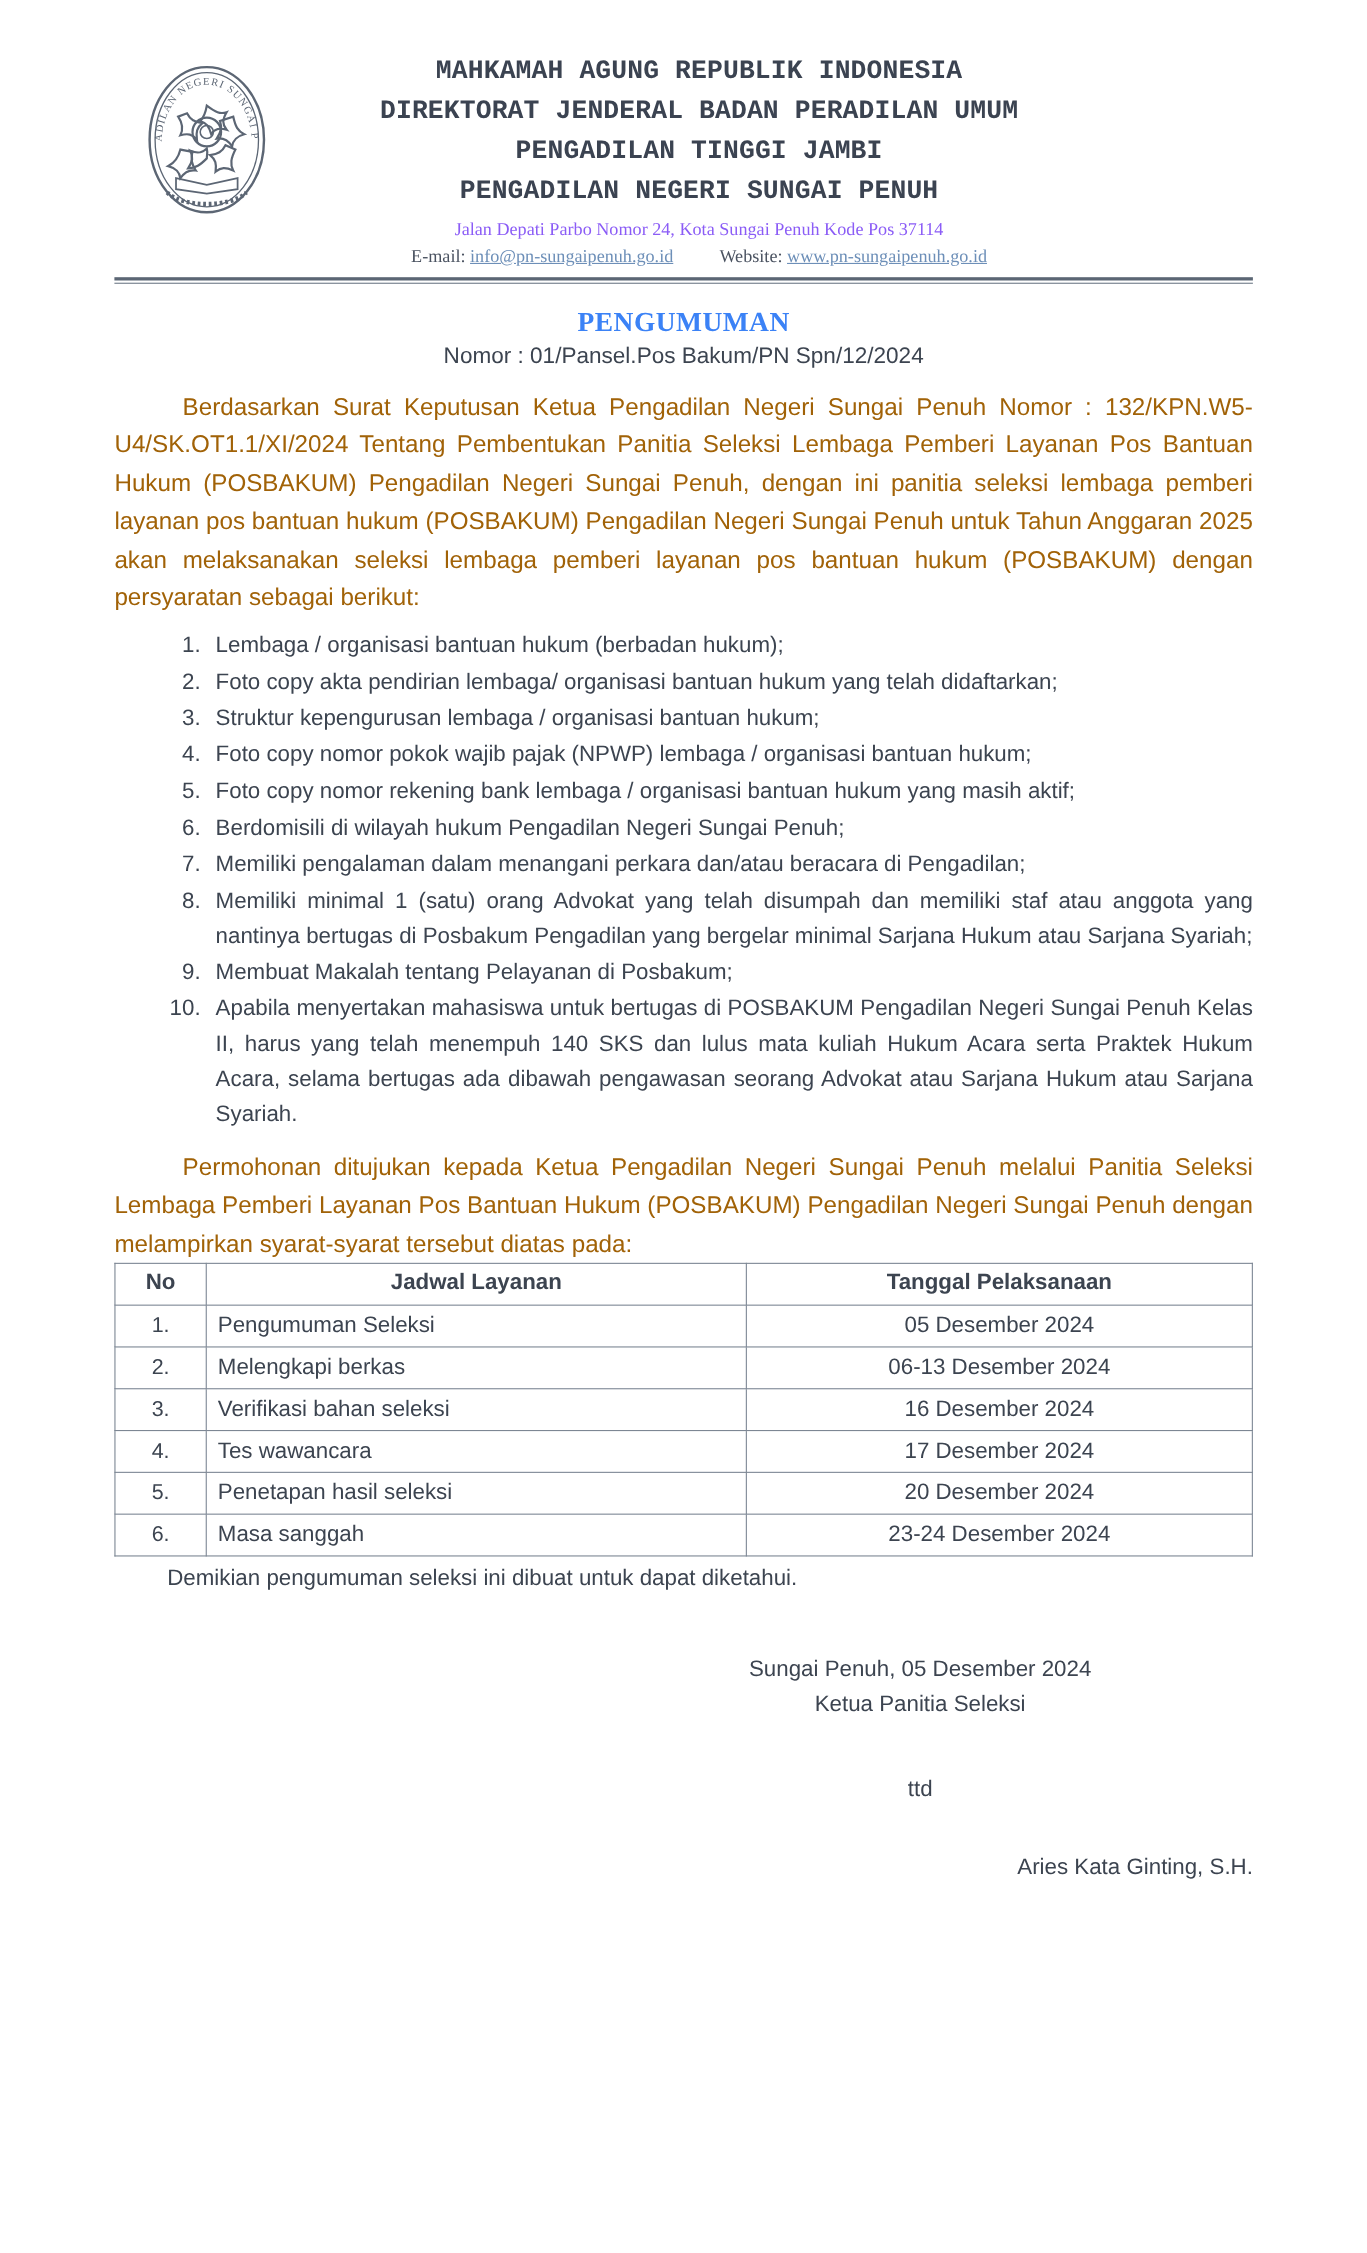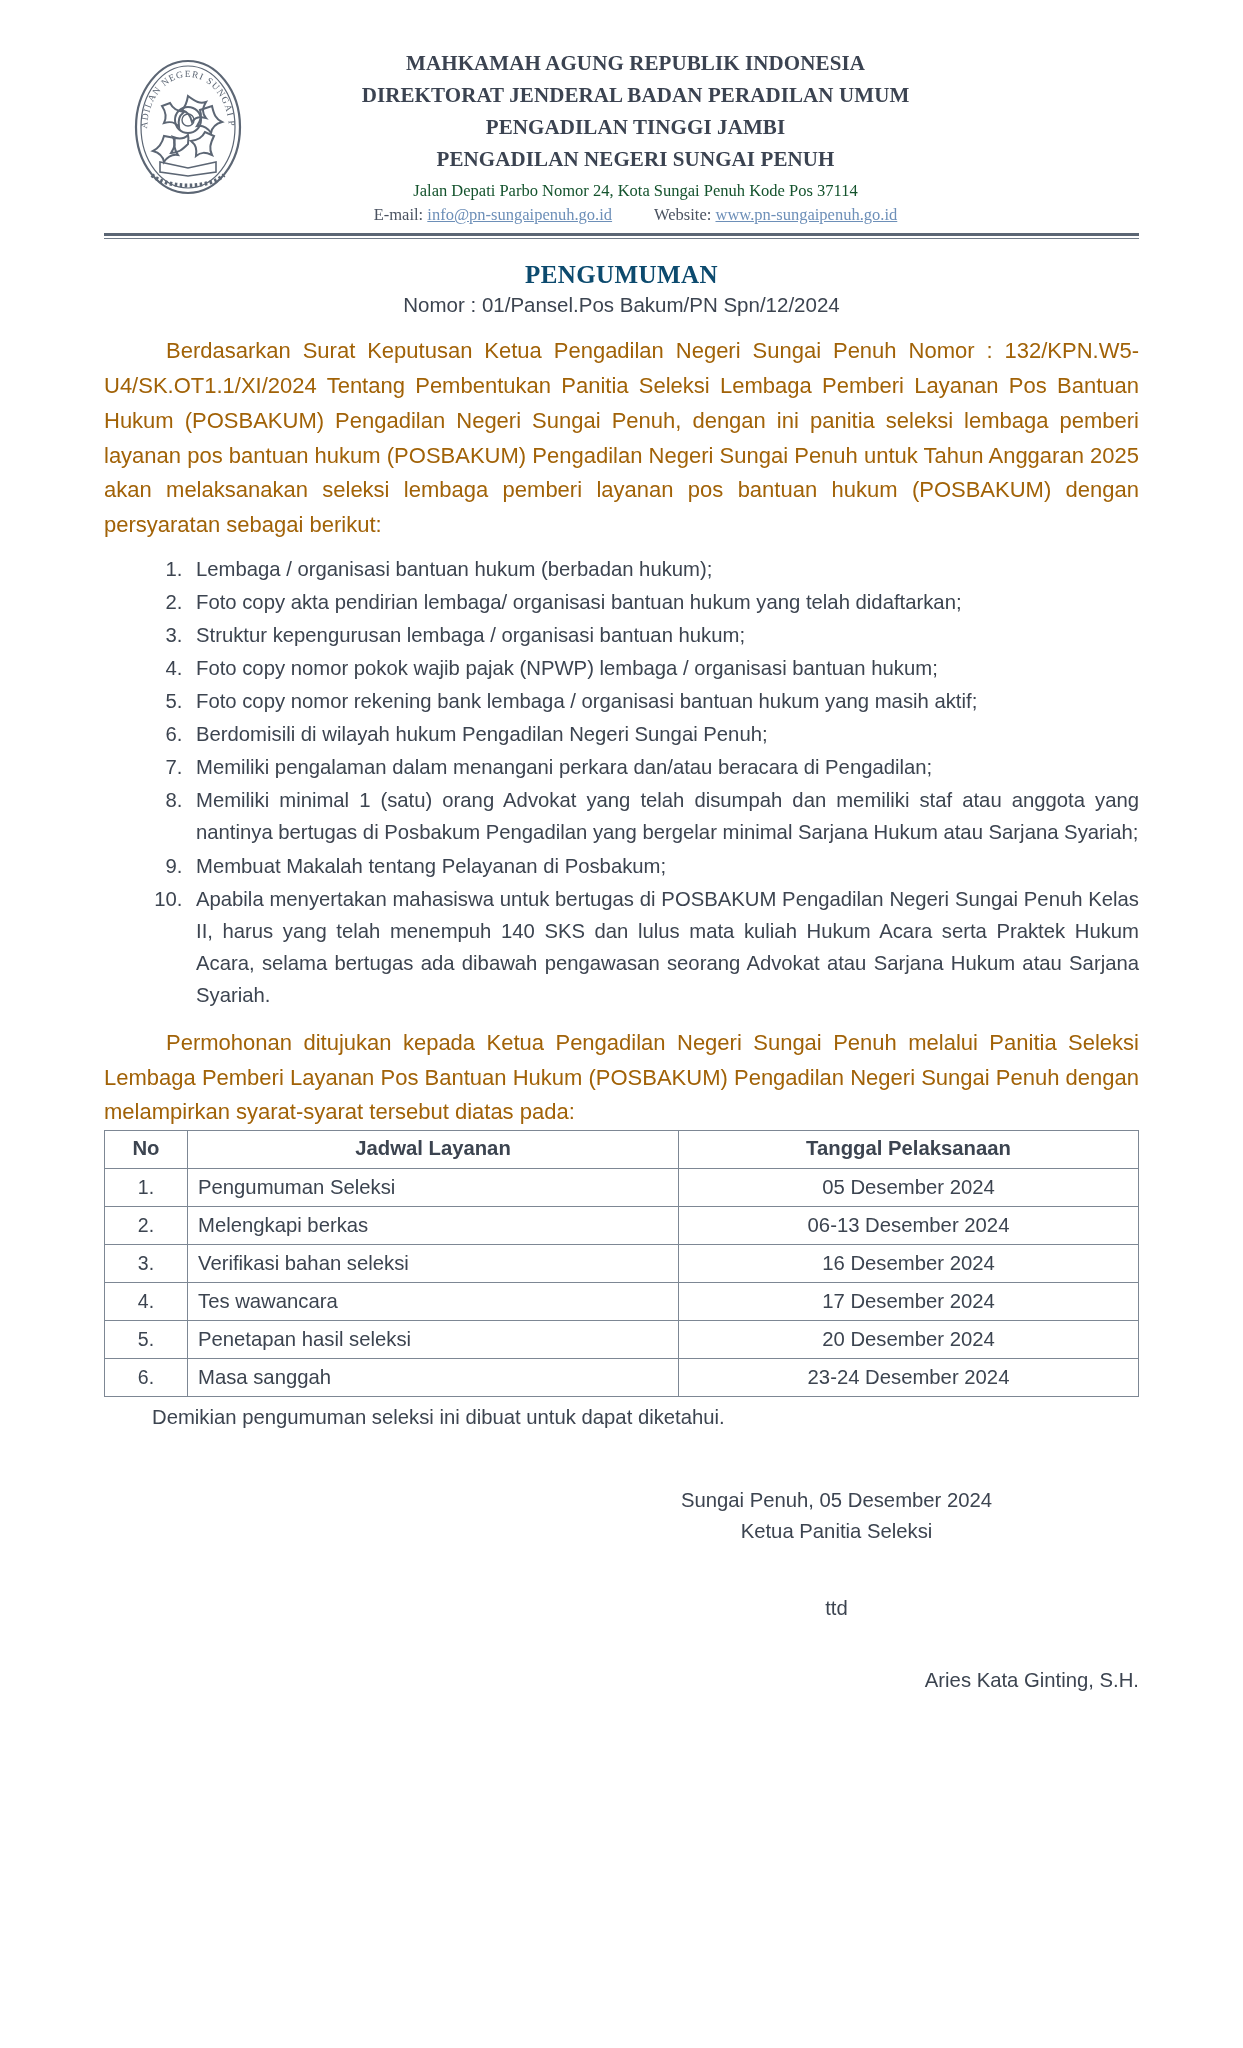--- a/index.html
+++ b/index.html
@@ -36,33 +36,33 @@
   }
   .seal svg { display: block; width: 124px; height: 150px; }
 
   .head-text {
     flex: 1 1 auto;
     text-align: center;
     padding-right: 118px;
     margin-top: 2px;
   }
   .head-line {
-    font-family: Liberation Serif, serif;
+    font-family: Liberation Mono, monospace;
     font-weight: bold;
-    font-size: 21px;
+    font-size: 24px;
     letter-spacing: 0.1px;
     line-height: 1.52;
     color: #3b4351;
     white-space: nowrap;
   }
   .head-sub {
     font-family: "Liberation Serif", serif;
     font-size: 16.5px;
     line-height: 1.42;
-    color: #14532d;
+    color: #8b5cf6;
     margin-top: 3px;
   }
   .head-contact {
     font-family: "Liberation Serif", serif;
     font-size: 16.5px;
     line-height: 1.42;
     color: #4a5260;
     margin-top: 1px;
   }
   .lnk {
@@ -85,21 +85,21 @@
   
   .title-block {
     text-align: center;
     margin-top: 22px;
   }
   .doc-title {
     font-family: "Liberation Serif", serif;
     font-weight: bold;
     font-size: 25px;
     letter-spacing: 0.4px;
-    color: #0c4a6e;
+    color: #3b82f6;
   }
   .doc-number {
     font-size: 20.5px;
     margin-top: 4px;
     color: #3c4450;
   }
 
   
   .body-text {
     font-size: 22px;

